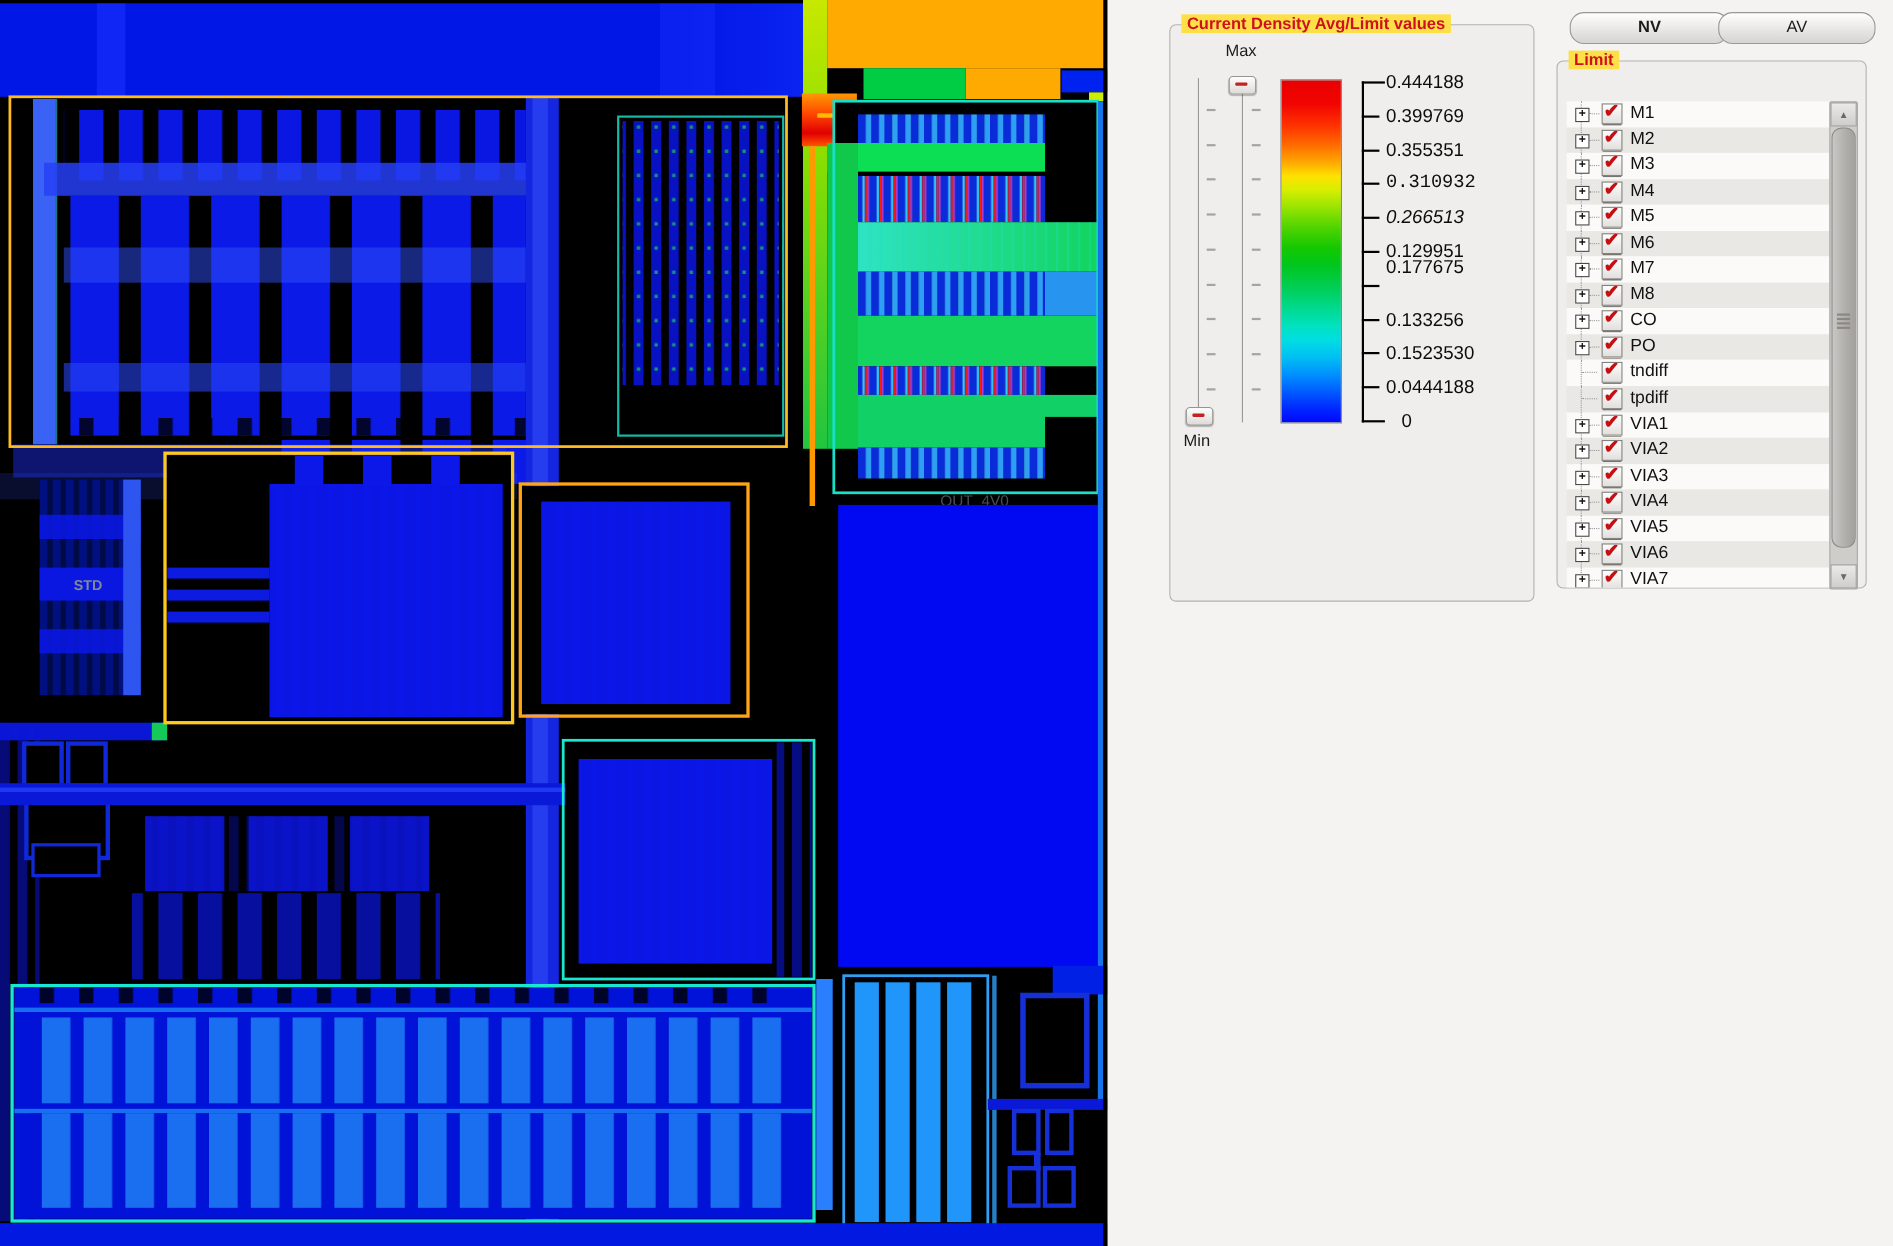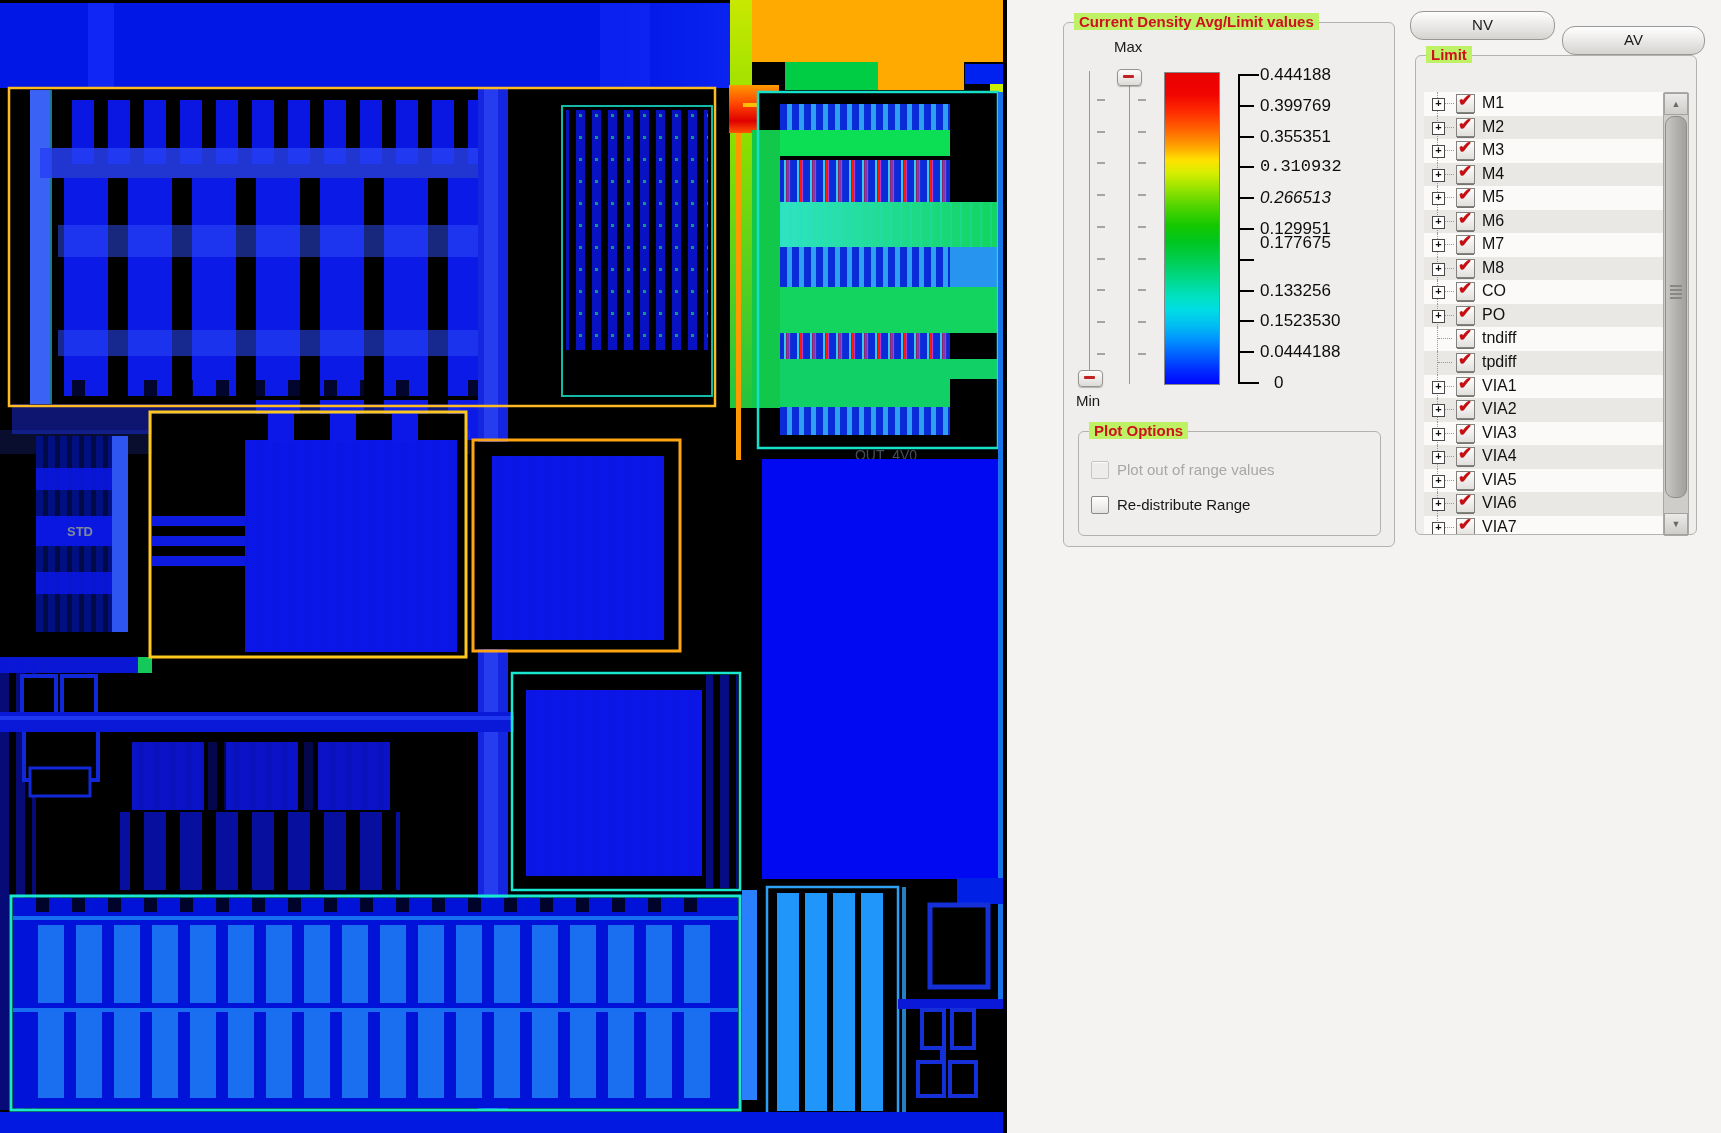--- a/index.html
+++ b/index.html
@@ -1,19 +1,19 @@
 <!DOCTYPE html>
 <html><head>
 <meta charset="utf-8">
 <style>
   html,body{margin:0;padding:0;background:#ffffff;font-family:"Liberation Sans",sans-serif;}
   #stage{position:relative;width:1721px;height:1133px;overflow:hidden;background:#ffffff;}
   #panel-region{position:absolute;left:1007px;top:0;width:714px;height:1133px;background:#f5f3f1;}
   .gbox{position:absolute;background:#f0eeec;border:1px solid #b4b2ae;border-radius:6px;}
-  .gtitle{position:absolute;top:-10px;left:10px;padding:0 5px;background:#bef264;color:#cf1020;font-weight:bold;font-size:15px;white-space:nowrap;}
+  .gtitle{position:absolute;top:-10px;left:10px;padding:0 5px;background:#fde047;color:#cf1020;font-weight:bold;font-size:15px;white-space:nowrap;}
   
   .pill{position:absolute;height:27px;border:1px solid #9a9896;border-radius:13px;
         background:linear-gradient(#fefefe,#e9e7e5 55%,#d6d4d1);
         font-size:15px;color:#1a1a1a;text-align:center;line-height:26px;cursor:default;}
   
   .groove{position:absolute;width:1px;background:#9a9896;}
   .dash{position:absolute;width:8px;height:2px;background:#a6a4a2;}
   .handle{position:absolute;width:23px;height:15px;border:1px solid #96948f;border-radius:4px;
           background:linear-gradient(#fdfdfd,#dddbd8);box-shadow:0 1px 1px rgba(0,0,0,.25);}
   .handle i{position:absolute;left:5px;top:5px;width:11px;height:3px;background:#c32222;border-radius:1px;}
@@ -312,31 +312,24 @@
           <div class="scale-label" style="top: 134.4px; font-family: Liberation Mono, monospace;">0.310932</div>
           <div class="scale-label" style="top: 165.2px; font-style: italic;">0.266513</div>
           <div class="scale-label" style="top: 196px;">0.129951</div>
           <div class="scale-label" style="top: 210px;">0.177675</div>
           <div class="scale-label" style="top: 257.6px;">0.133256</div>
           <div class="scale-label" style="top: 288.4px;">0.1523530</div>
           <div class="scale-label" style="top: 319.2px;">0.0444188</div>
           <div class="scale-label" style="top: 350px; left: 210px;">0</div>
         </div>
 
-      <div class="gbox" style="left:14px;top:408px;width:301px;height:103px;background:#f0eeec;">
-        <span class="gtitle">Plot Options</span>
-        <div class="cbx dis" style="left:12px;top:29px;"></div>
-        <span class="opt-label dis" style="left:38px;top:29px;">Plot out of range values</span>
-        <div class="cbx" style="left:12px;top:64px;"></div>
-        <span class="opt-label" style="left:38px;top:64px;">Re-distribute Range</span>
-      </div>
     </div>
 
-    <div class="pill" style="left:403px;top:11px;width:143px;">NV</div>
-    <div class="pill" style="left:555px;top:26px;width:141px;">AV</div>
+    <div class="pill" style="left:420px;top:11px;width:143px;font-weight:bold;">NV</div>
+    <div class="pill" style="left:555px;top:11px;width:141px;">AV</div>
 
     <div class="gbox" id="layers-box" style="left:408px;top:55px;width:280px;height:478px;">
       <span class="gtitle">Limit</span>
       <div id="layer-rows">
           <div class="lrow">
             <span class="spine"></span>
             <span class="exp">+</span>
             <span class="dotarm"></span>
             <span class="lcb">
               <i>✔</i>

